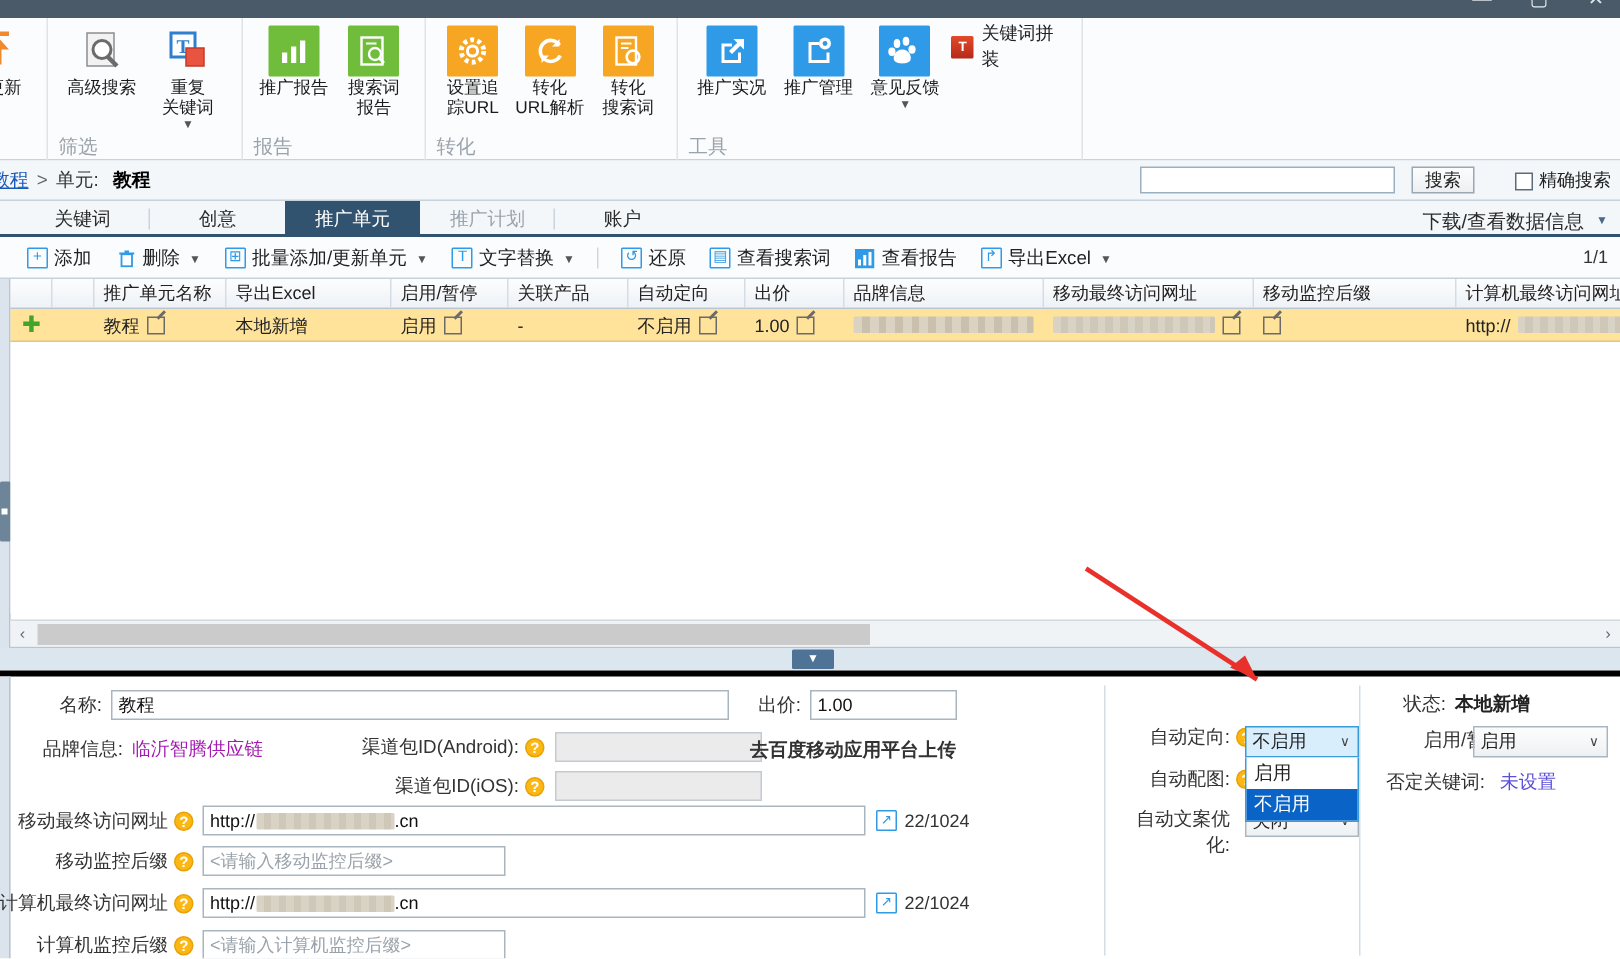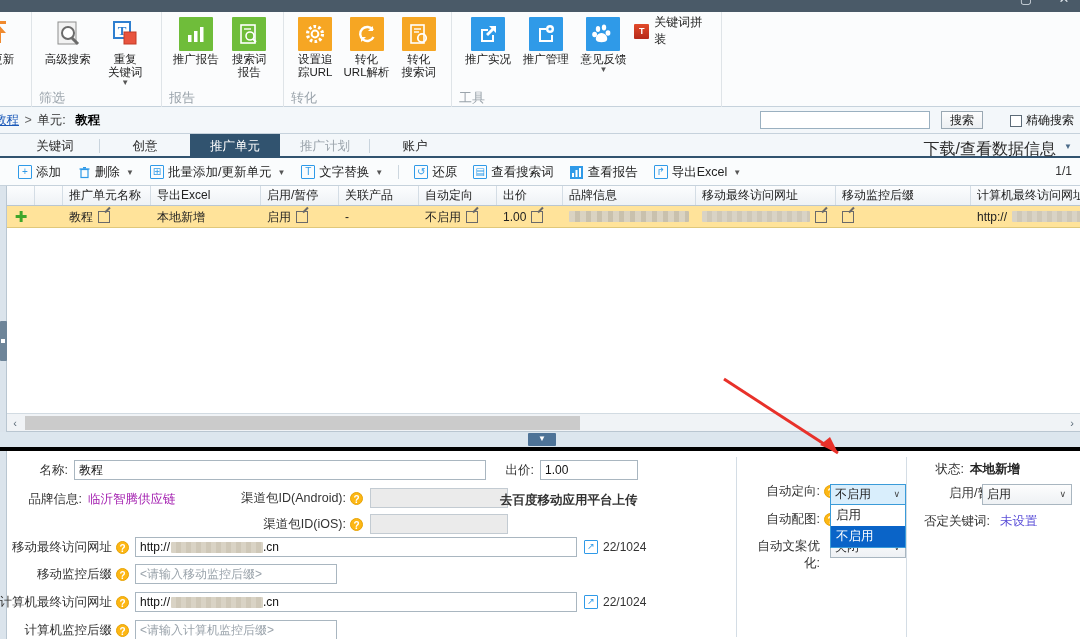--- a/index.html
+++ b/index.html
@@ -85,21 +85,21 @@
   .tabbar{
     position:absolute; left:0; top:134px; width:1080px; height:24px;
     background:#f3f7fa; border-bottom:2px solid #31536f;
   }
   .tabs{ position:absolute; left:10px; top:0; display:flex; height:24px; align-items:stretch;}
   .tab{ width:90px; display:flex; align-items:center; justify-content:center;
         font-size:12.5px; color:#2b2b2b; position:relative;}
   .tab.dim{ color:#9aa3ab; }
   .tab.active{ background:#31536f; color:#fff; }
   .tab .divider{ position:absolute; right:0; top:5px; height:14px; width:1px; background:#c9d4dd;}
-  .downloadinfo{ position:absolute; right:24px; top:5px; font-size:16px; color:#2b2b2b;}
+  .downloadinfo{ position:absolute; right:24px; top:5px; font-size:13px; color:#2b2b2b;}
   .downloadcaret{ position:absolute; right:8px; top:8px; font-size:8px; color:#4a6a88;}
 
   
   .actionbar{
     position:absolute; left:0; top:158px; width:1080px; height:28px;
     background:#fafcfd; border-bottom:1px solid #c6d2dc;
   }
   .acts{ position:absolute; left:10px; top:0; height:28px; display:flex; align-items:center; gap:0px;}
   .act{ display:flex; align-items:center; gap:4px; padding:0 8px; height:28px; font-size:12.5px; cursor:default;}
   .act .aico{ width:14px;height:14px; display:flex; align-items:center; justify-content:center;

